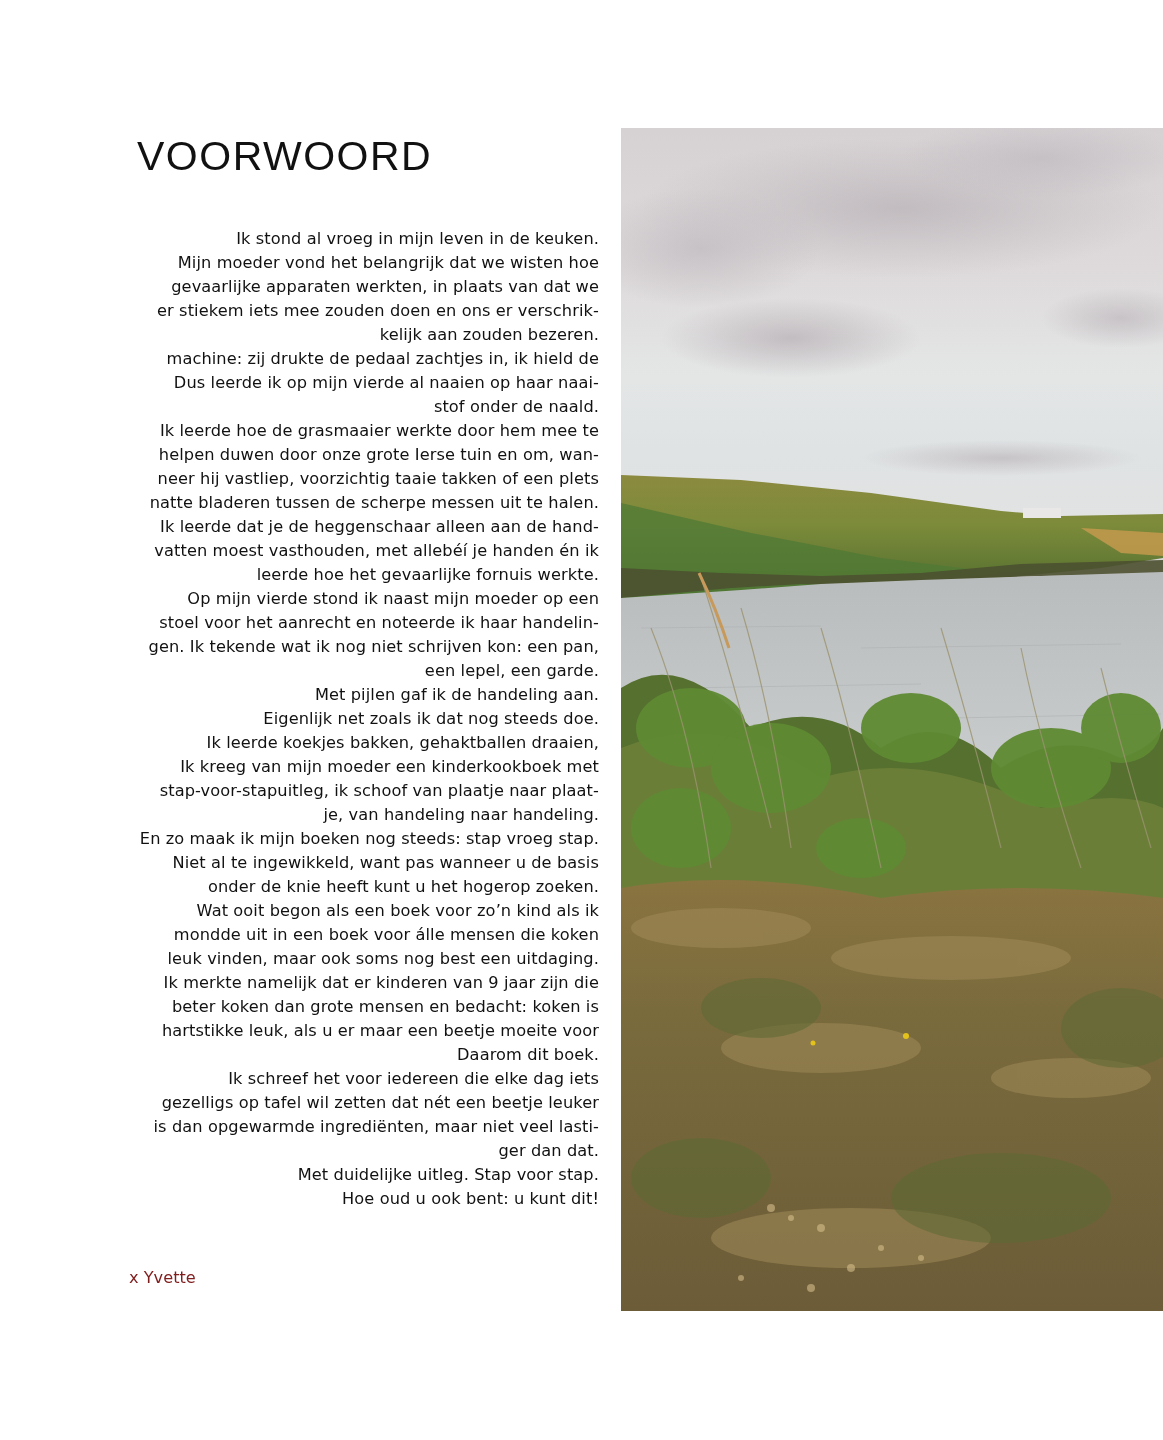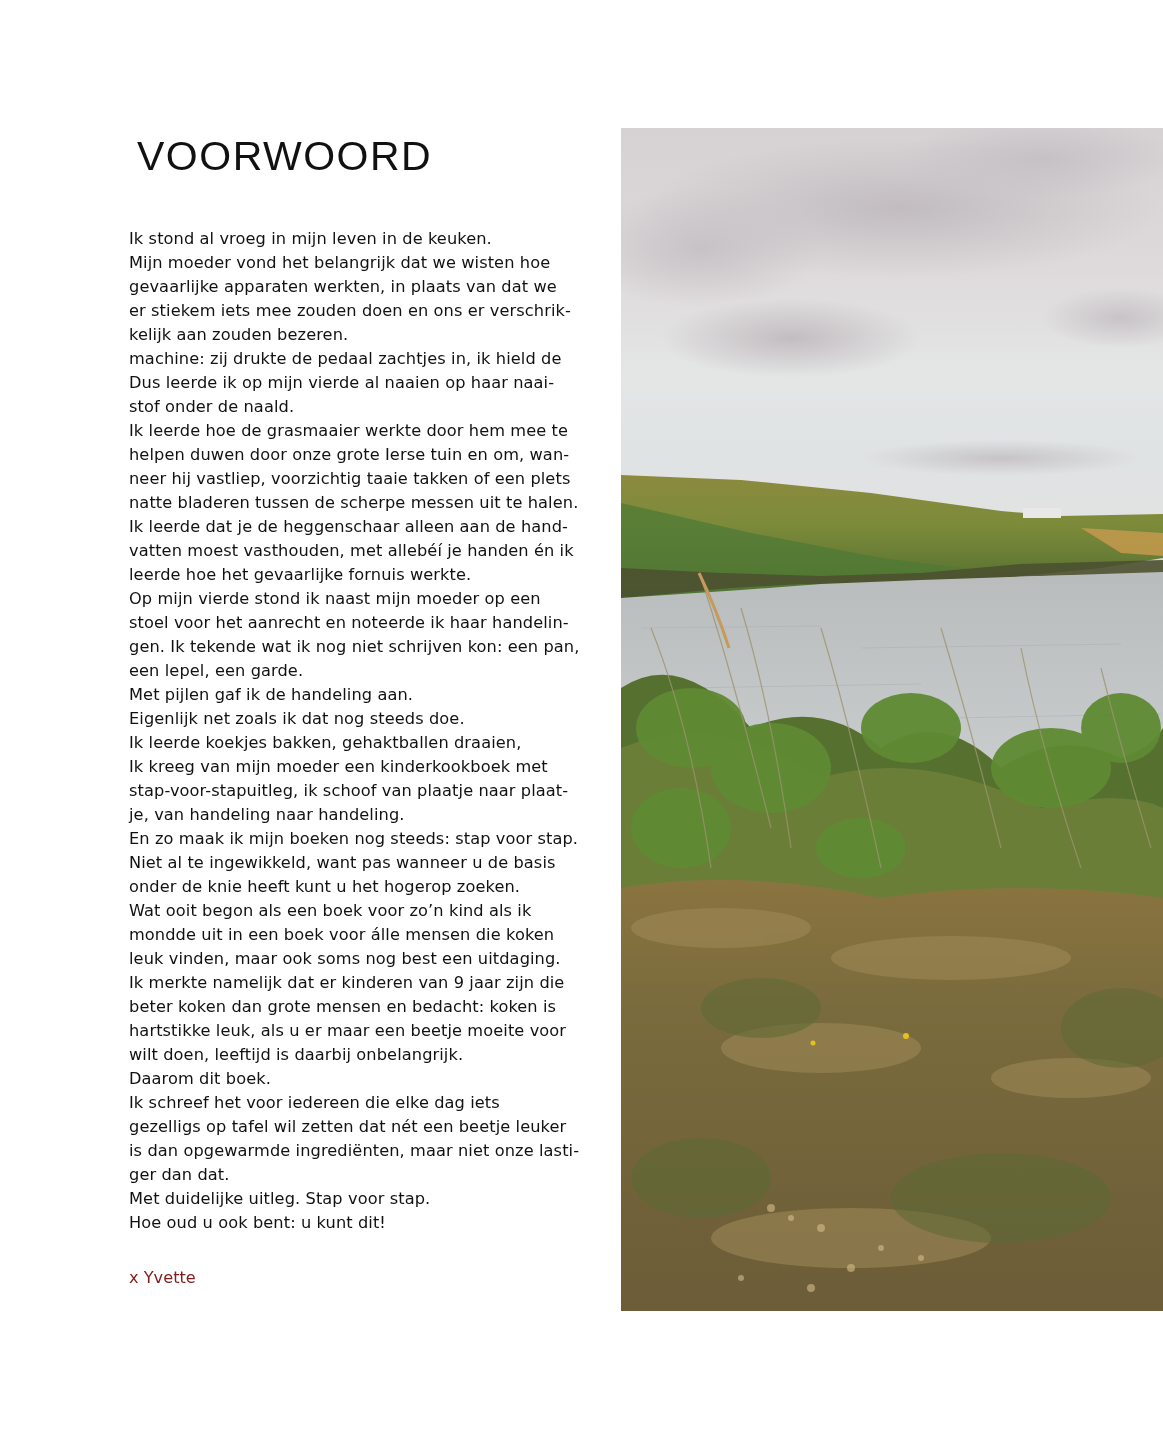--- a/index.html
+++ b/index.html
@@ -33,20 +33,21 @@
       top: 227px;
       width: 470px;
       font-size: 16.2px;
       line-height: 24px;
       letter-spacing: 0.1px;
       color: #111111;
     }
     .body-text .line {
       display: block;
       white-space: nowrap;
+      text-align: right;
     }
     .signature {
       position: absolute;
       left: 129px;
       top: 1266px;
       font-size: 16.2px;
       line-height: 24px;
       color: #7f1d1d;
     }
     .photo {
@@ -84,34 +85,33 @@
   <span class="line">Op mijn vierde stond ik naast mijn moeder op een</span>
   <span class="line">stoel voor het aanrecht en noteerde ik haar handelin-</span>
   <span class="line">gen. Ik tekende wat ik nog niet schrijven kon: een pan,</span>
   <span class="line">een lepel, een garde.</span>
   <span class="line">Met pijlen gaf ik de handeling aan.</span>
   <span class="line">Eigenlijk net zoals ik dat nog steeds doe.</span>
   <span class="line">Ik leerde koekjes bakken, gehaktballen draaien,</span>
   <span class="line">Ik kreeg van mijn moeder een kinderkookboek met</span>
   <span class="line">stap-voor-stapuitleg, ik schoof van plaatje naar plaat-</span>
   <span class="line">je, van handeling naar handeling.</span>
-  <span class="line">En zo maak ik mijn boeken nog steeds: stap voor stap.</span>
+  <span class="line">En zo maak ik mijn boeken nog steeds: stap vroeg stap.</span>
   <span class="line">Niet al te ingewikkeld, want pas wanneer u de basis</span>
   <span class="line">onder de knie heeft kunt u het hogerop zoeken.</span>
   <span class="line">Wat ooit begon als een boek voor zo’n kind als ik</span>
   <span class="line">mondde uit in een boek voor álle mensen die koken</span>
   <span class="line">leuk vinden, maar ook soms nog best een uitdaging.</span>
   <span class="line">Ik merkte namelijk dat er kinderen van 9 jaar zijn die</span>
   <span class="line">beter koken dan grote mensen en bedacht: koken is</span>
   <span class="line">hartstikke leuk, als u er maar een beetje moeite voor</span>
-  <span class="line">wilt doen, leeftijd is daarbij onbelangrijk.</span>
   <span class="line">Daarom dit boek.</span>
   <span class="line">Ik schreef het voor iedereen die elke dag iets</span>
   <span class="line">gezelligs op tafel wil zetten dat nét een beetje leuker</span>
-  <span class="line">is dan opgewarmde ingrediënten, maar niet onze lasti-</span>
+  <span class="line">is dan opgewarmde ingrediënten, maar niet veel lasti-</span>
   <span class="line">ger dan dat.</span>
   <span class="line">Met duidelijke uitleg. Stap voor stap.</span>
   <span class="line">Hoe oud u ook bent: u kunt dit!</span>
 </div>
 
 <div class="signature">x Yvette</div>
 
 <div class="photo">
   <svg width="542" height="1183" viewBox="0 0 542 1183" xmlns="http://www.w3.org/2000/svg">
     <defs>

